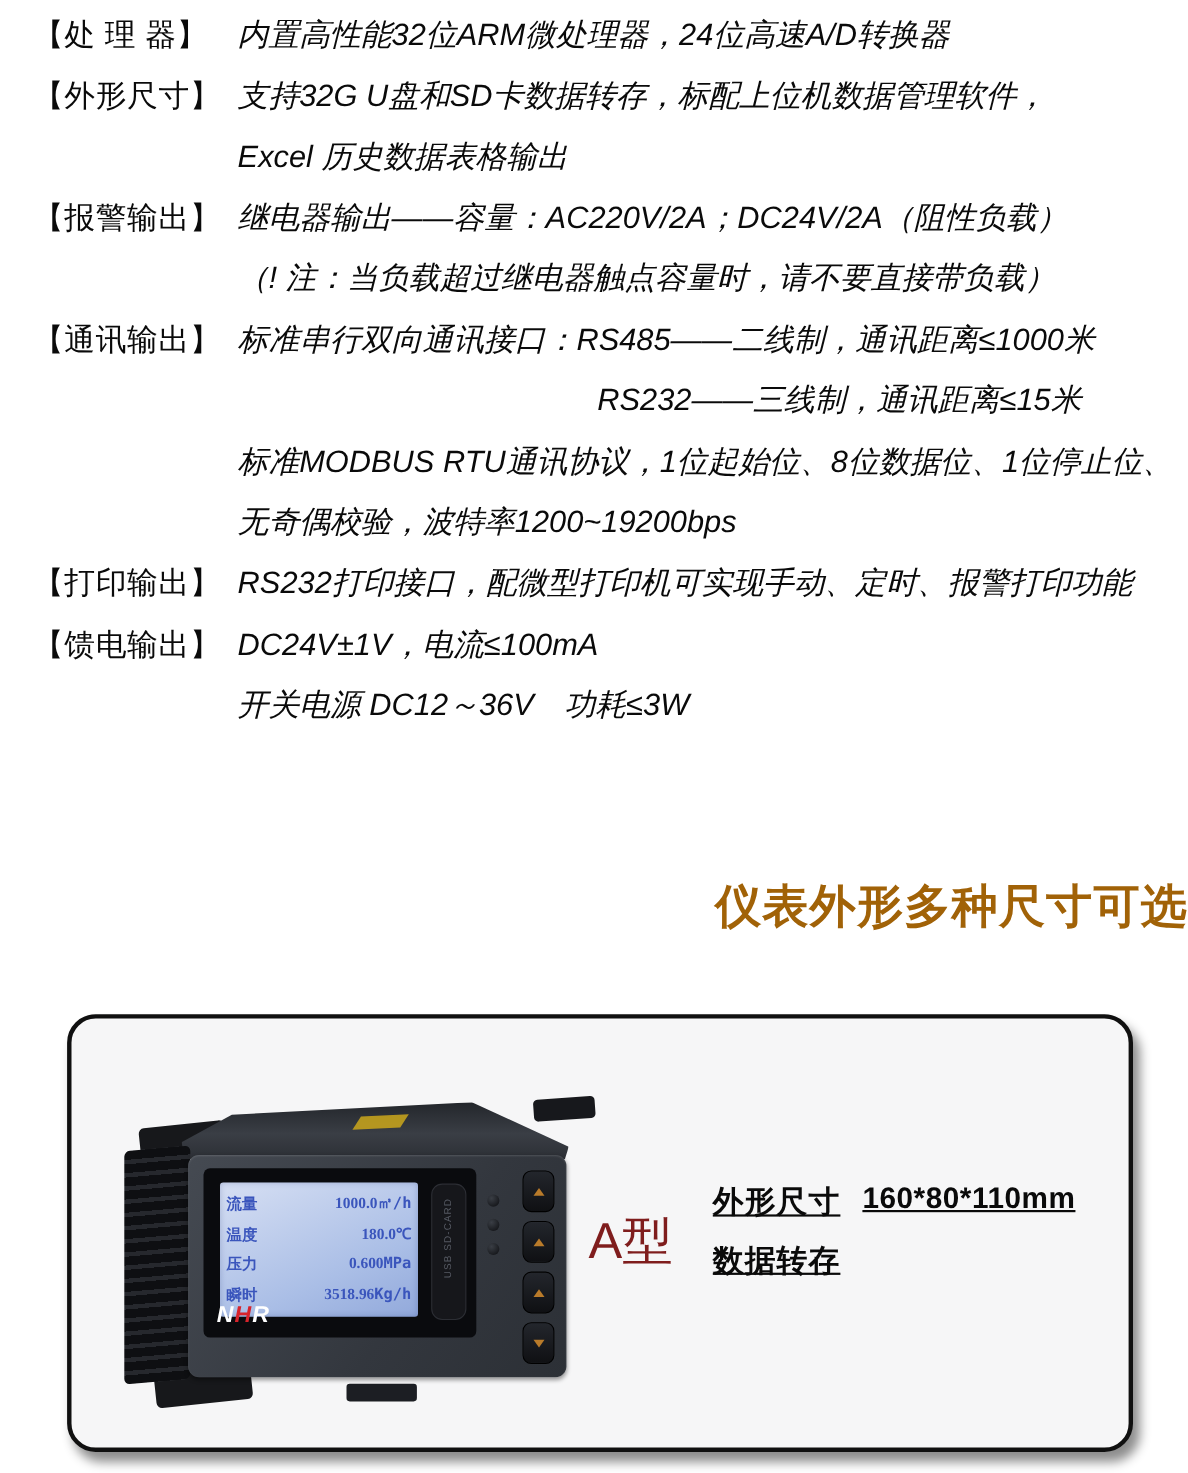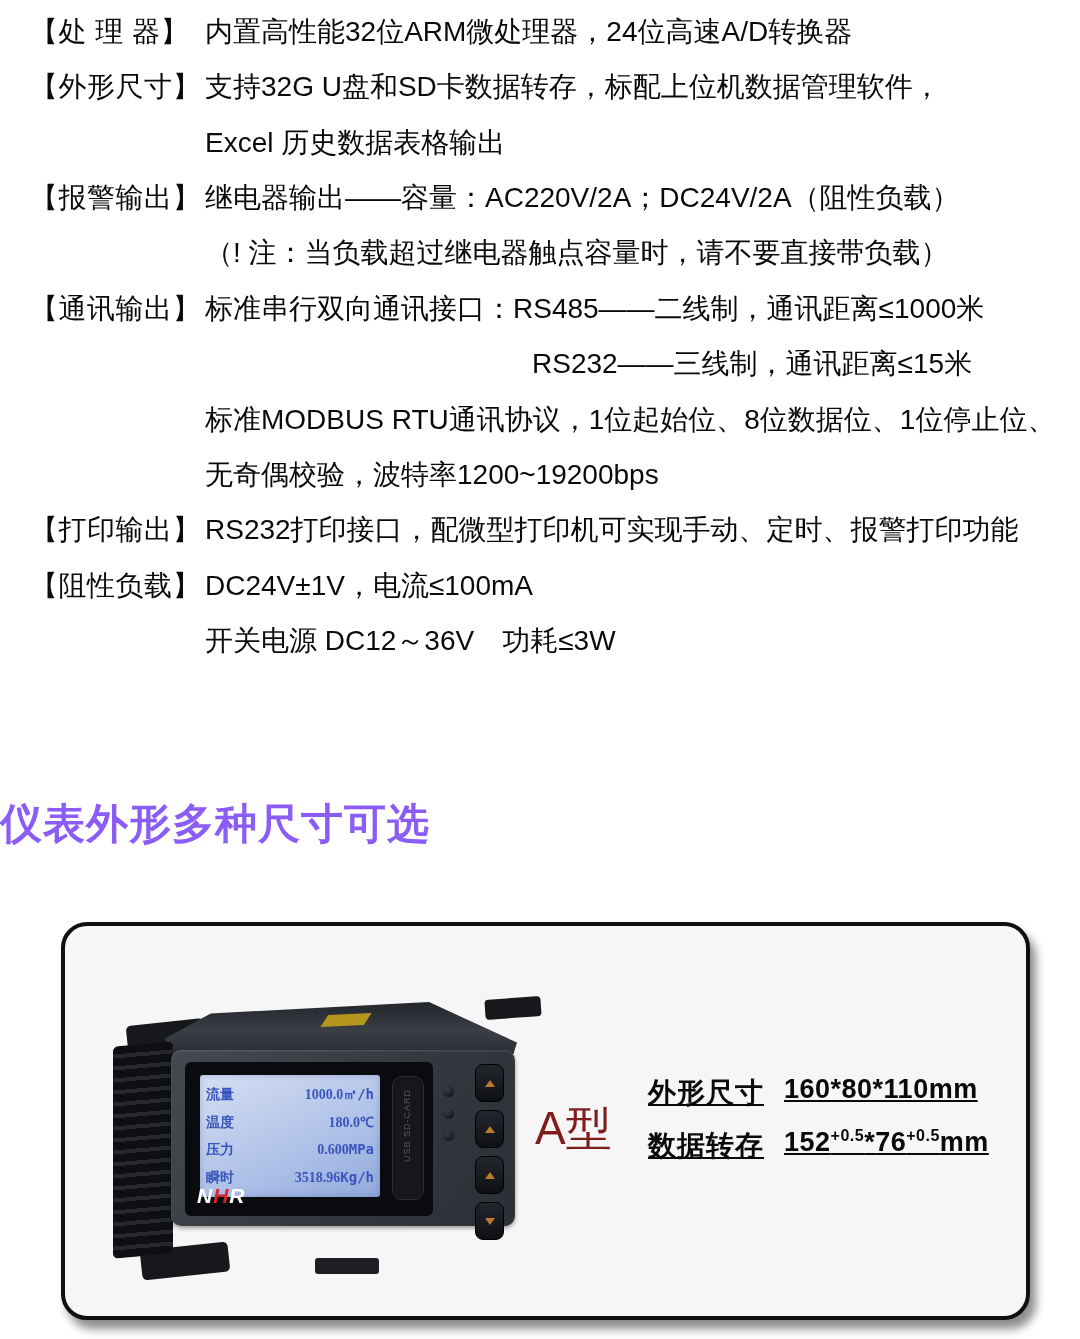--- a/index.html
+++ b/index.html
@@ -5,26 +5,26 @@
   html,body{margin:0;padding:0;}
   body{
     width:1080px;height:1339px;position:relative;background:#ffffff;
     font-family:"Liberation Sans","DejaVu Sans",sans-serif;
     color:#0a0a0a;overflow:hidden;
   }
   
   .specs{position:absolute;left:30px;top:4px;width:1045px;}
   .spec-row{display:flex;height:55.4px;align-items:center;font-size:28px;line-height:1.2;white-space:nowrap;}
   .spec-label{width:172px;flex:0 0 172px;letter-spacing:.5px;}
-  .spec-text{margin-left:3px;}
+  .spec-text{margin-left:14px;font-style:italic;}
   .spec-row.deep .spec-text{padding-left:327px;}
   
   .section-title{
-    position:absolute;left:0;top:796px;width:1080px;text-align:left;
-    font-size:42px;font-weight:600;letter-spacing:1px;color:#8b5cf6;
+    position:absolute;left:0;top:796px;width:1080px;text-align:right;
+    font-size:42px;font-weight:600;letter-spacing:1px;color:#a16207;
   }
   
   .card{
     position:absolute;left:61px;top:922px;width:961px;height:390px;
     background:#f6f6f7;border:4px solid #101010;border-radius:26px;
     box-shadow:6px 9px 10px rgba(0,0,0,.45);
   }
   
   .device{position:absolute;left:42px;top:70px;width:460px;height:300px;}
   .dev-top{
@@ -36,21 +36,21 @@
   .dev-clip{position:absolute;left:378px;top:2px;width:56px;height:20px;background:#17181c;border-radius:4px;transform:rotate(-4deg);}
   .dev-fins{
     position:absolute;left:6px;top:48px;width:60px;height:212px;border-radius:5px;
     background:repeating-linear-gradient(180deg,#0e0f12 0 8px,#26282d 8px 12px);
     transform:skewY(-5deg);
   }
   .dev-bracket-top{position:absolute;left:20px;top:26px;width:78px;height:30px;background:#17181b;border-radius:5px;transform:rotate(-6deg);}
   .dev-bracket-bot{position:absolute;left:34px;top:250px;width:88px;height:30px;background:#17181b;border-radius:5px;transform:rotate(-6deg);}
   .dev-tab{position:absolute;left:208px;top:262px;width:64px;height:16px;background:#1c1e23;border-radius:3px;}
   .dev-front{
-    position:absolute;left:64px;top:54px;width:344px;height:176px;border-radius:10px;
+    position:absolute;left:64px;top:54px;width:344px;height:202px;border-radius:10px;
     background:linear-gradient(125deg,#454a52,#33373e 60%,#2c3036);
     box-shadow:inset 0 1px 2px rgba(255,255,255,.15), 0 2px 4px rgba(0,0,0,.4);
   }
   .screen{position:absolute;left:14px;top:12px;width:248px;height:154px;background:#0a0b0e;border-radius:6px;}
   .lcd{
     position:absolute;left:15px;top:13px;width:180px;height:122px;border-radius:3px;
     background:linear-gradient(155deg,#d6dff3,#aabee6 65%,#92a9db);
     color:#3a55bc;padding:6px 6px;box-sizing:border-box;
     box-shadow:inset 0 0 6px rgba(30,50,120,.25);
   }
@@ -118,21 +118,21 @@
   </div>
   <div class="spec-row">
     <span class="spec-label"></span>
     <span class="spec-text">无奇偶校验，波特率1200~19200bps</span>
   </div>
   <div class="spec-row">
     <span class="spec-label">【打印输出】</span>
     <span class="spec-text">RS232打印接口，配微型打印机可实现手动、定时、报警打印功能</span>
   </div>
   <div class="spec-row">
-    <span class="spec-label">【阻性负载】</span>
+    <span class="spec-label">【馈电输出】</span>
     <span class="spec-text">DC24V±1V，电流≤100mA</span>
   </div>
   <div class="spec-row">
     <span class="spec-label"></span>
     <span class="spec-text">开关电源 DC12～36V　功耗≤3W</span>
   </div>
 </div>
 
 <div class="section-title">仪表外形多种尺寸可选</div>
 
@@ -199,17 +199,16 @@
 
   <div class="model">A型</div>
 
   <div class="dims">
     <div class="dim-row">
       <span class="dim-label">外形尺寸</span>
       <span class="dim-value">160*80*110mm</span>
     </div>
     <div class="dim-row">
       <span class="dim-label">数据转存</span>
-      <span class="dim-value"><span>152</span><sup>+0.5</sup><span>*</span><span>76</span><sup>+0.5</sup><span>mm</span></span>
     </div>
   </div>
 
 </div>
 
 </body></html>

